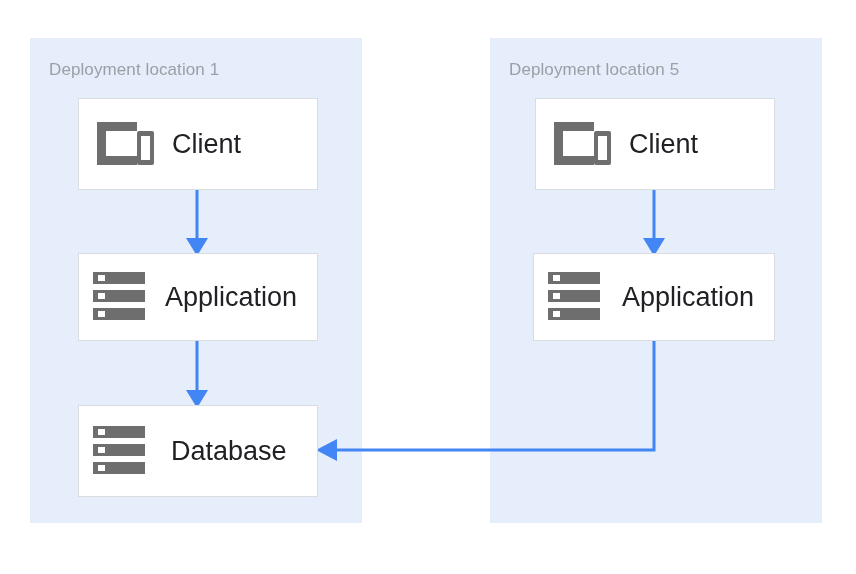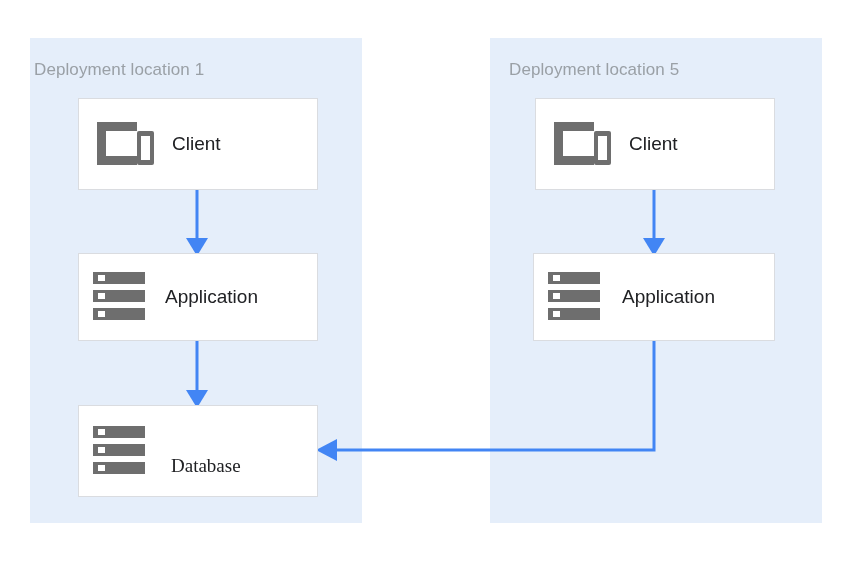--- a/index.html
+++ b/index.html
@@ -44,21 +44,21 @@
     align-items: center;
     z-index: 3;
   }
   .node-icon {
     position: absolute;
     display: block;
   }
   .node-label {
     position: absolute;
     color: #202124;
-    font-size: 19px;
+    font-size: 27px;
     line-height: 24px;
     white-space: nowrap;
   }
 
   
   .edge-svg {
     position: absolute;
     left: 0;
     top: 0;
     width: 856px;
@@ -67,21 +67,21 @@
     z-index: 2;
     pointer-events: none;
   }
 </style>
 </head>
 <body>
 
 <div id="canvas">
 
   <div class="zone" style="left:30px; top:38px; width:332px; height:485px;"></div>
-  <div class="zone-title" style="left:34px; top:60px;text-align:right;">Deployment location 1</div>
+  <div class="zone-title" style="left:49px; top:60px;text-align:right;">Deployment location 1</div>
 
   <div class="zone" style="left:490px; top:38px; width:332px; height:485px;"></div>
   <div class="zone-title" style="left:509px; top:60px;">Deployment location 5</div>
 
   <svg class="edge-svg" viewBox="0 0 856 574" xmlns="http://www.w3.org/2000/svg">
 
     <g>
       <line x1="197" y1="190" x2="197" y2="244" stroke="#4285f4" stroke-width="3"></line>
       <polygon points="186,238 208,238 197,256" fill="#4285f4"></polygon>
     </g>
@@ -126,21 +126,21 @@
 
   <div class="node" style="left:78px; top:405px; width:240px; height:92px;"></div>
   <svg class="node-icon" style="left:93px; top:426px; z-index:4;" width="56" height="48" viewBox="0 0 56 48" xmlns="http://www.w3.org/2000/svg">
     <rect x="0" y="0" width="52" height="12" fill="#6e6e6e"></rect>
     <rect x="5" y="3" width="7" height="6" fill="#ffffff"></rect>
     <rect x="0" y="18" width="52" height="12" fill="#6e6e6e"></rect>
     <rect x="5" y="21" width="7" height="6" fill="#ffffff"></rect>
     <rect x="0" y="36" width="52" height="12" fill="#6e6e6e"></rect>
     <rect x="5" y="39" width="7" height="6" fill="#ffffff"></rect>
   </svg>
-  <div class="node-label" style="left:171px; top:454px; z-index:4;font-family:Liberation Serif, serif;">Database</div>
+  <div class="node-label" style="left:171px; top:439px; z-index:4;">Database</div>
 
   <div class="node" style="left:535px; top:98px; width:240px; height:92px;"></div>
   <svg class="node-icon" style="left:550px; top:118px; z-index:4;" width="62" height="52" viewBox="0 0 62 52" xmlns="http://www.w3.org/2000/svg">
     <path d="M4 4 H44 V13 H13 V38 H40 V47 H4 Z" fill="#6e6e6e"></path>
     <rect x="4" y="38" width="40" height="9" fill="#6e6e6e"></rect>
     <rect x="44" y="13" width="17" height="34" rx="2" fill="#6e6e6e"></rect>
     <rect x="48" y="18" width="9" height="24" fill="#ffffff"></rect>
   </svg>
   <div class="node-label" style="left:629px; top:132px; z-index:4;">Client</div>
 

